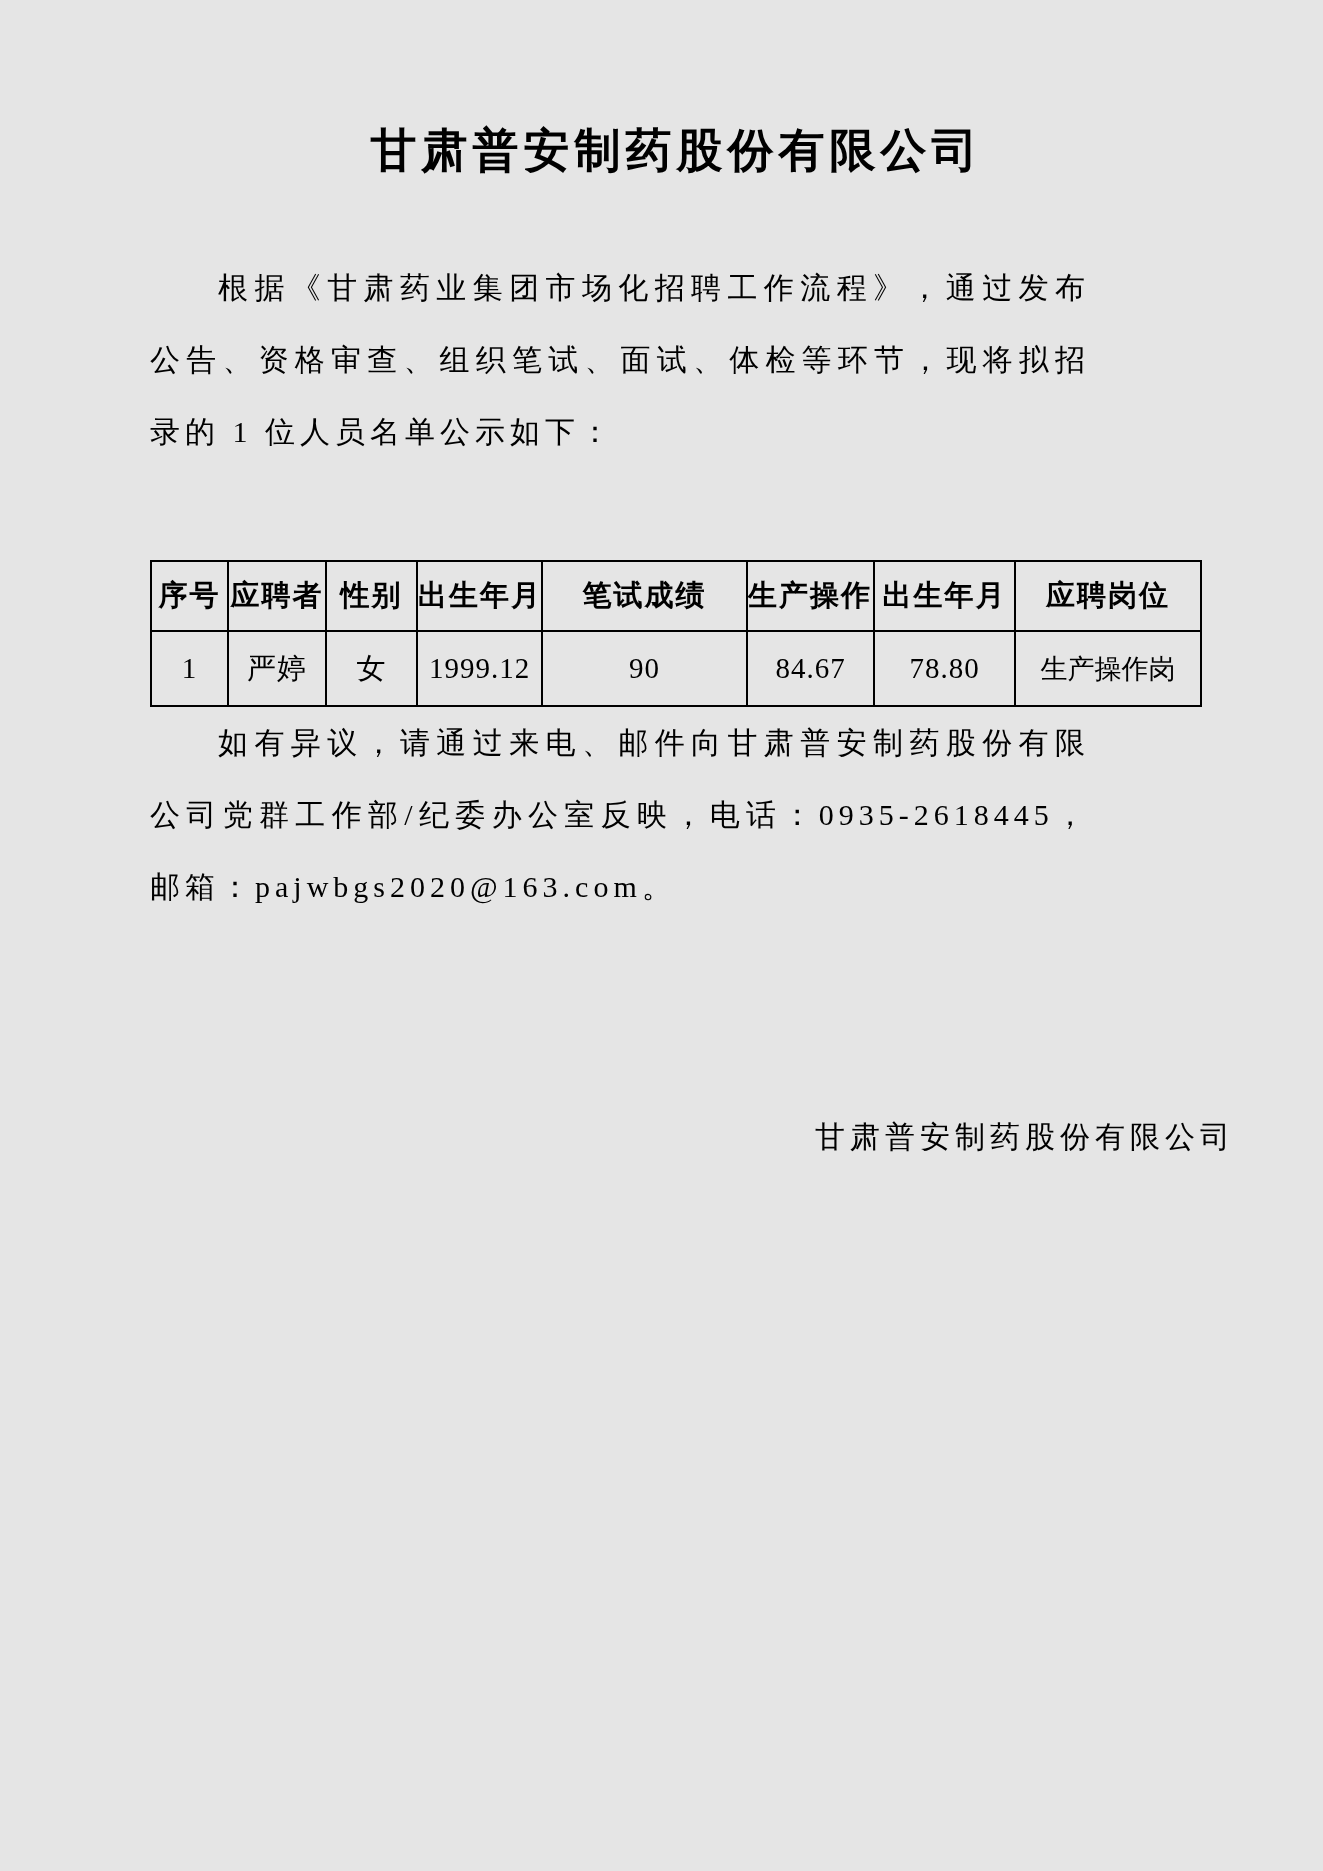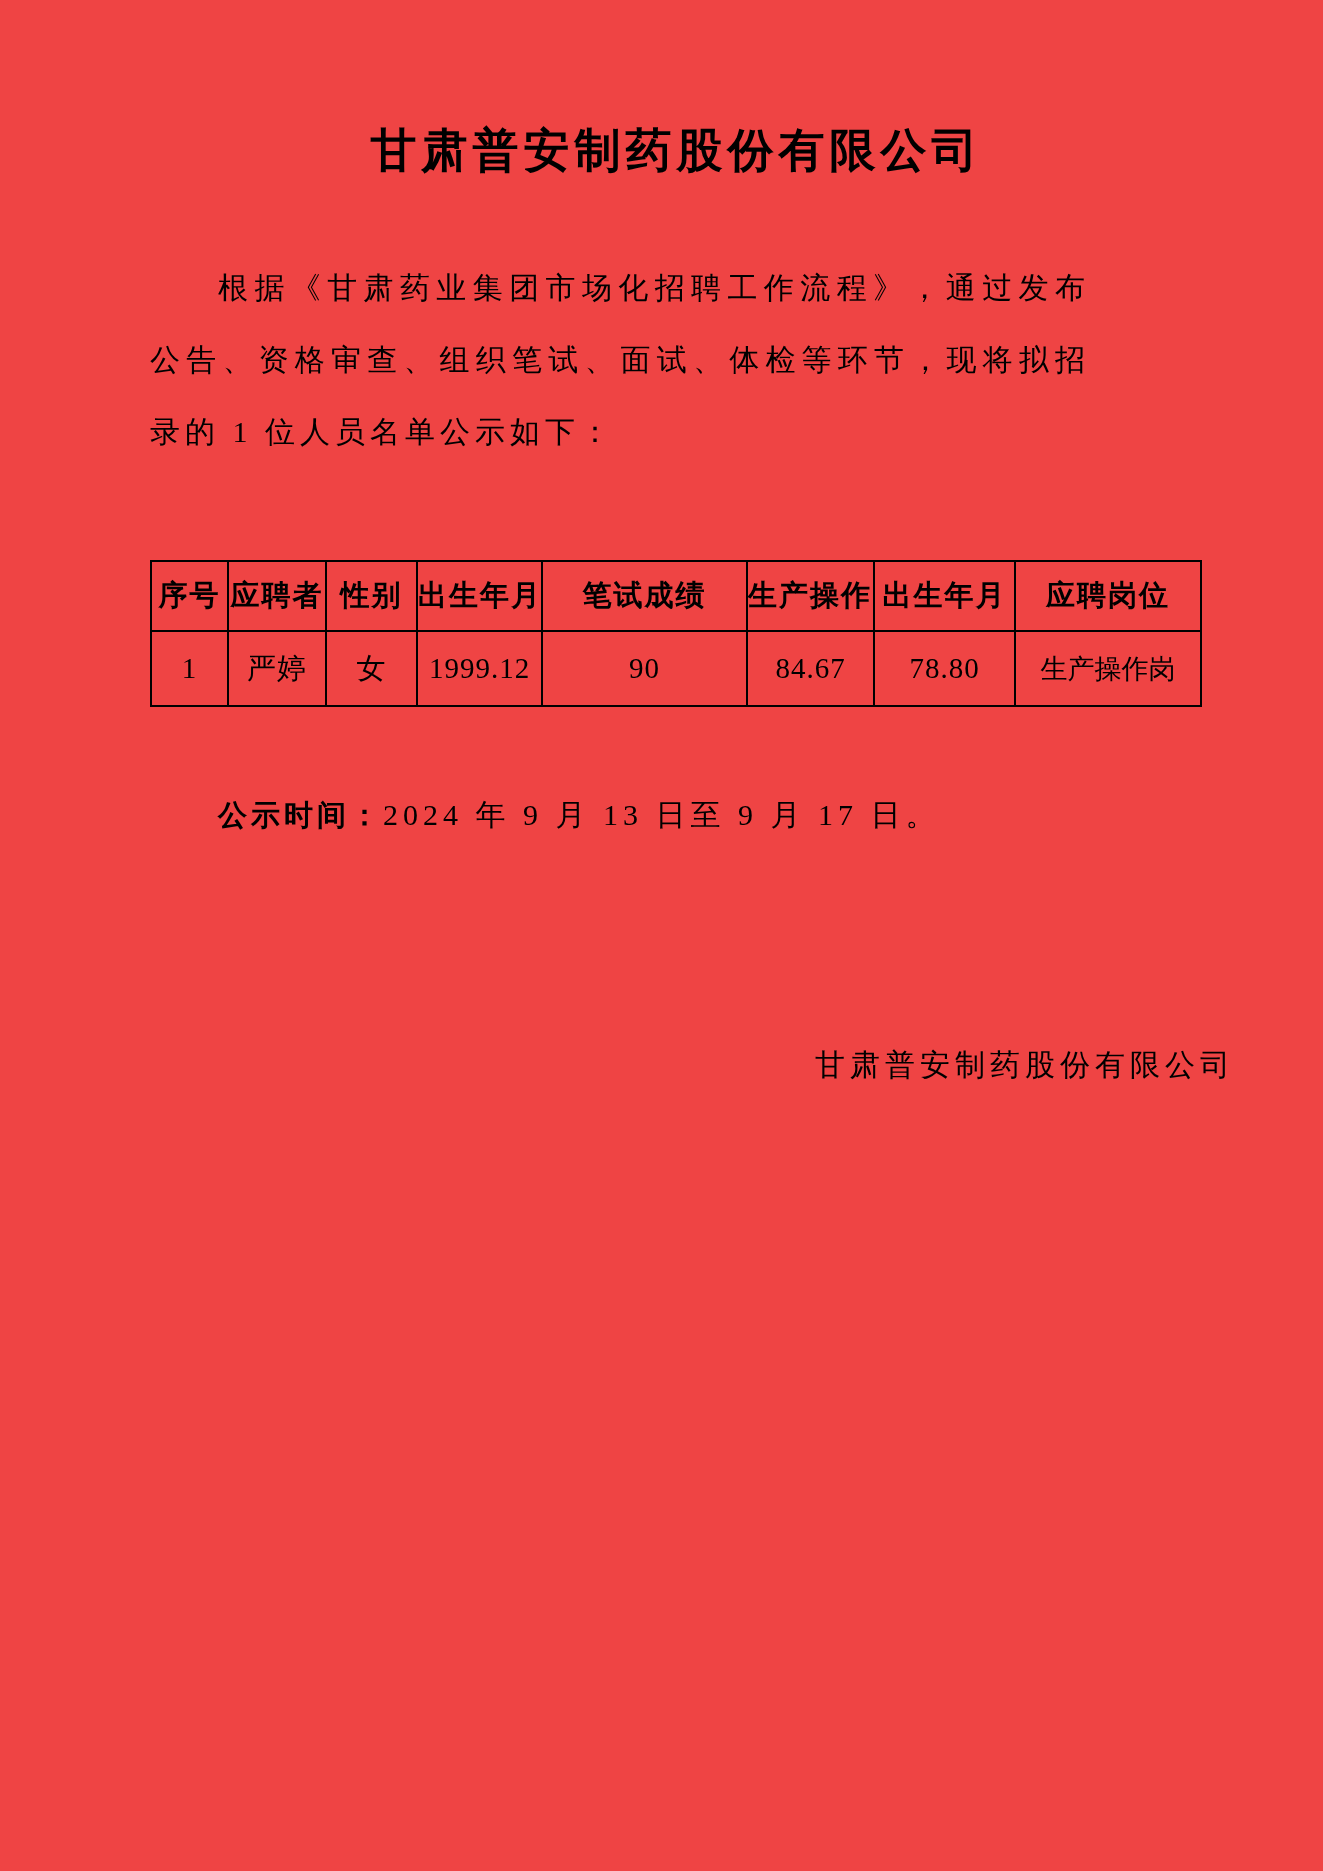--- a/index.html
+++ b/index.html
@@ -8,21 +8,21 @@
     width: 1323px;
     height: 1871px;
     font-family: "Liberation Serif", "DejaVu Serif", serif;
     color: #000000;
     overflow: hidden;
   }
   .page {
     position: relative;
     width: 1323px;
     height: 1871px;
-    background: #ef4444;
+    background: #e5e5e5;
   }
   .content {
     padding-left: 150px;
     padding-right: 120px;
   }
   
   .title {
     padding-top: 116px;
     text-align: center;
     font-weight: bold;
@@ -130,23 +130,21 @@
           <td>女</td>
           <td>1999.12</td>
           <td>90</td>
           <td>84.67</td>
           <td>78.80</td>
           <td class="small">生产操作岗</td>
         </tr>
       </tbody>
     </table>
 
-    <p class="para indent notice1">
-      <span class="bold-label">公示时间：</span><span>2024 年 9 月 13 日至 9 月 17 日。</span>
-    </p>
 
+    <p class="para indent">如有异议，请通过来电、邮件向甘肃普安制药股份有限公司党群工作部/纪委办公室反映，电话：0935-2618445，邮箱：pajwbgs2020@163.com。</p>
 
     <div class="signature">
       <span class="signature-line">甘肃普安制药股份有限公司</span>
     </div>
 
   </div>
 </div>
 
 </body></html>

